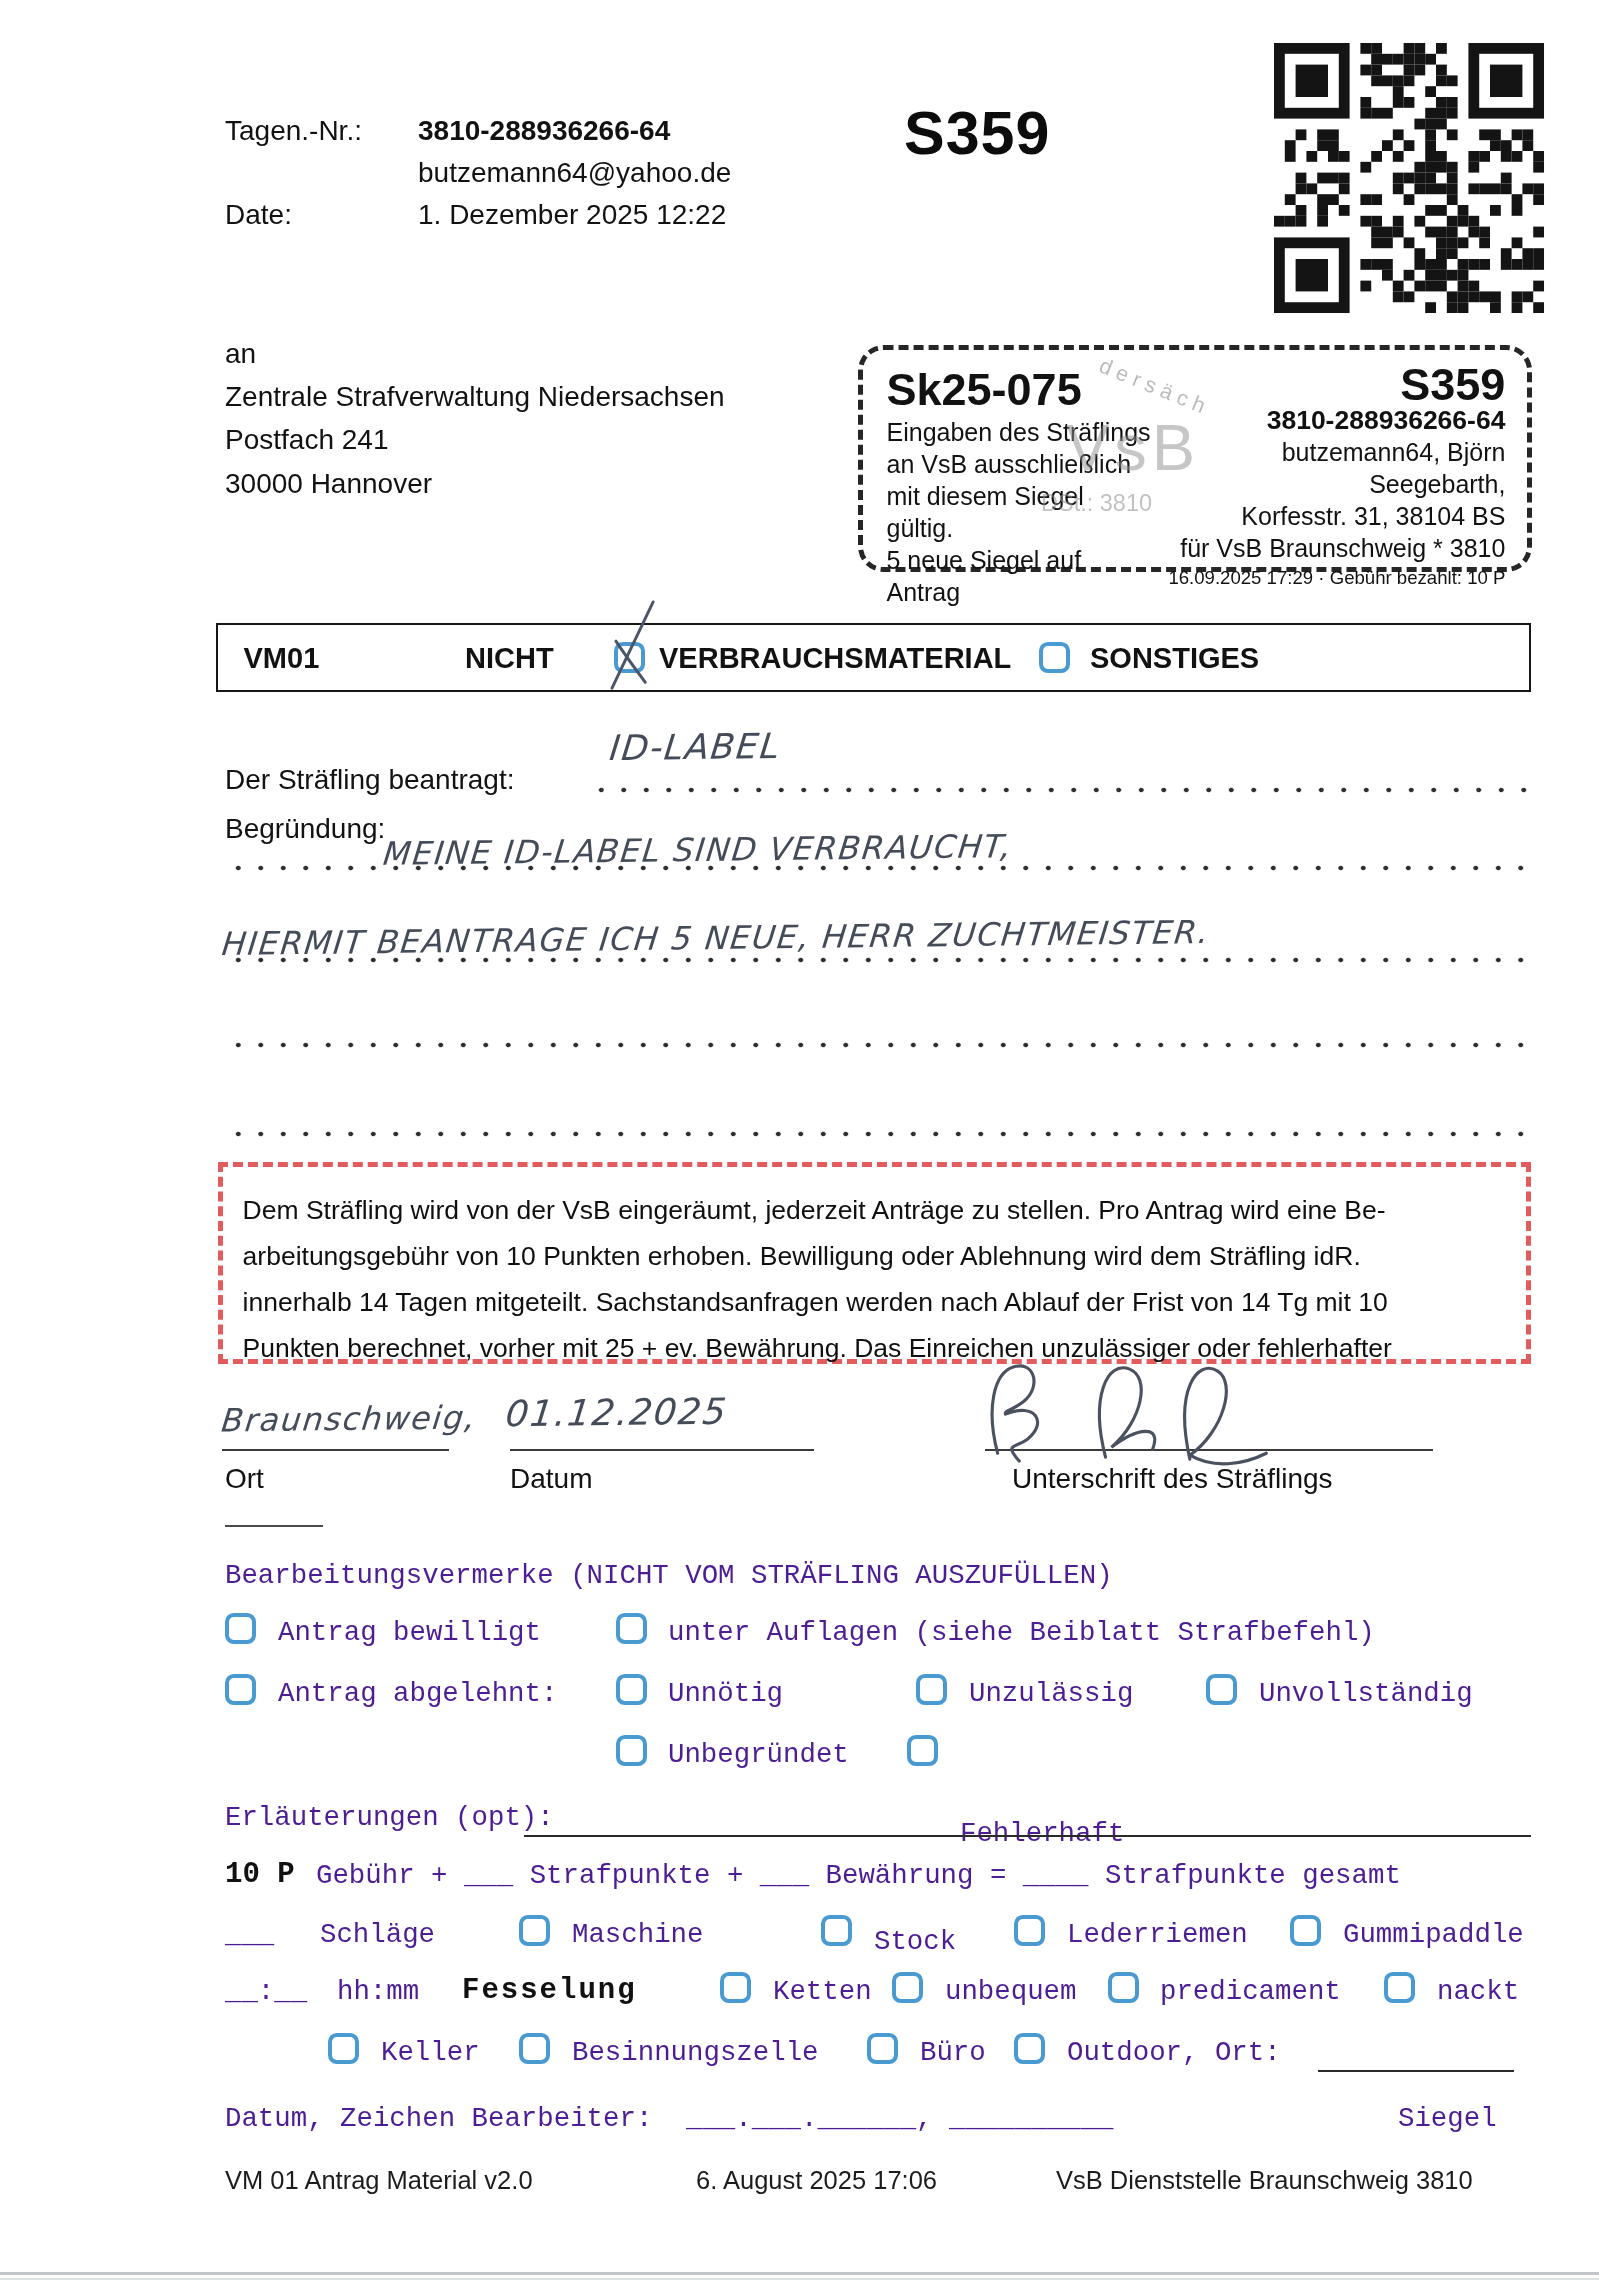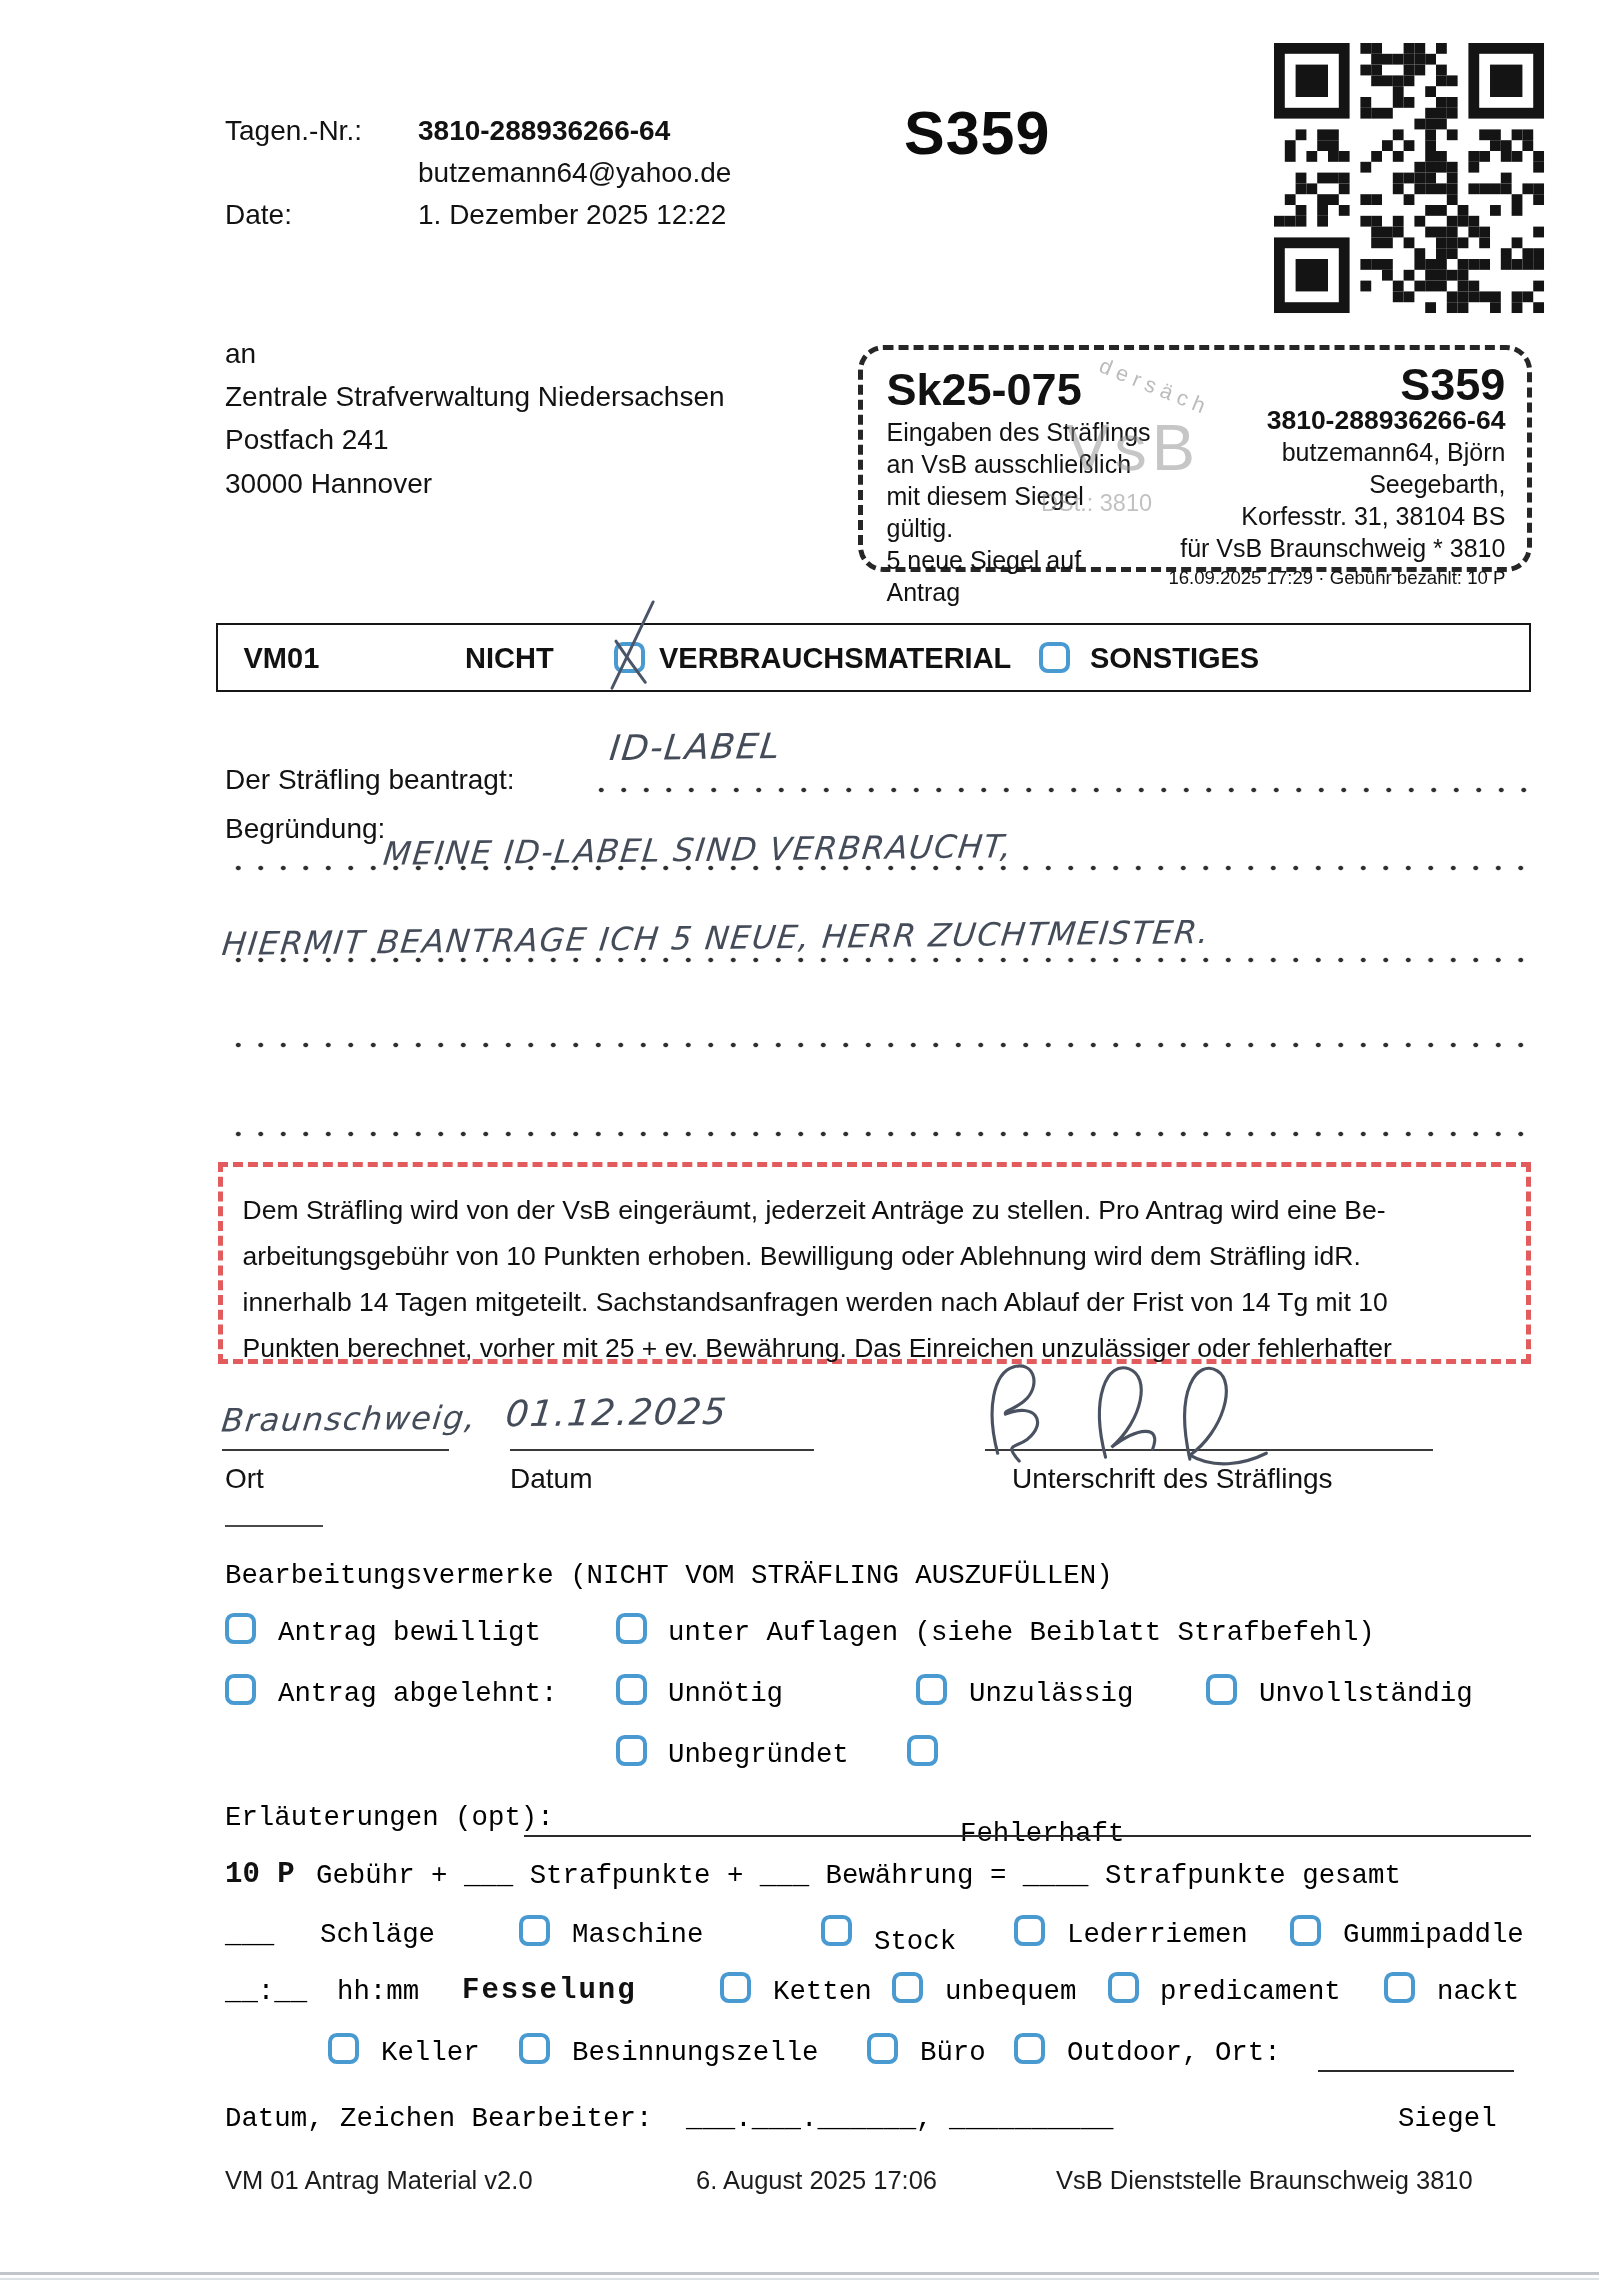--- a/index.html
+++ b/index.html
@@ -7,21 +7,21 @@
     --red:#e25c5e;
     --pen:#454c59;
   }
   html,body{margin:0;padding:0;background:#ffffff;}
   .page{position:relative;width:1600px;height:2286px;background:#fff;
         font-family:"Liberation Sans",sans-serif;color:#121212;overflow:hidden;}
   .abs{position:absolute;}
   .s28{font-size:28px;line-height:33px;}
   .s26{font-size:25px;line-height:32px;}
   .b{font-weight:bold;}
-  .mono{font-family:"Liberation Mono",monospace;font-size:27.4px;white-space:pre;color:#000000;}
+  .mono{font-family:"Liberation Mono",monospace;font-size:27.4px;white-space:pre;color:#4c1d95;}
   .monob{font-family:"Liberation Mono",monospace;font-size:29px;font-weight:bold;white-space:pre;color:#111;}
   .cb{display:inline-block;width:31px;height:31px;border:4.9px solid var(--cbblue);
       border-radius:8.8px;box-sizing:border-box;background:#fff;}
   .dots{background-image:radial-gradient(circle,#2e2e2e 2.1px,transparent 2.6px);
         background-size:22.5px 5.9px;background-repeat:repeat-x;background-position:2px bottom;}
   .hand{font-family:"DejaVu Sans",sans-serif;font-style:italic;color:var(--pen);
         transform:skewX(-7deg) rotate(-0.7deg);letter-spacing:1.5px;white-space:nowrap;font-weight:500;}
   .ul{position:absolute;background:#3a3a3a;height:2px;}
   .code-big{font-size:61px;font-weight:900;letter-spacing:1px;color:#0c0c0c;}
   .sealbox{position:absolute;left:858px;top:345px;width:674px;height:227px;

